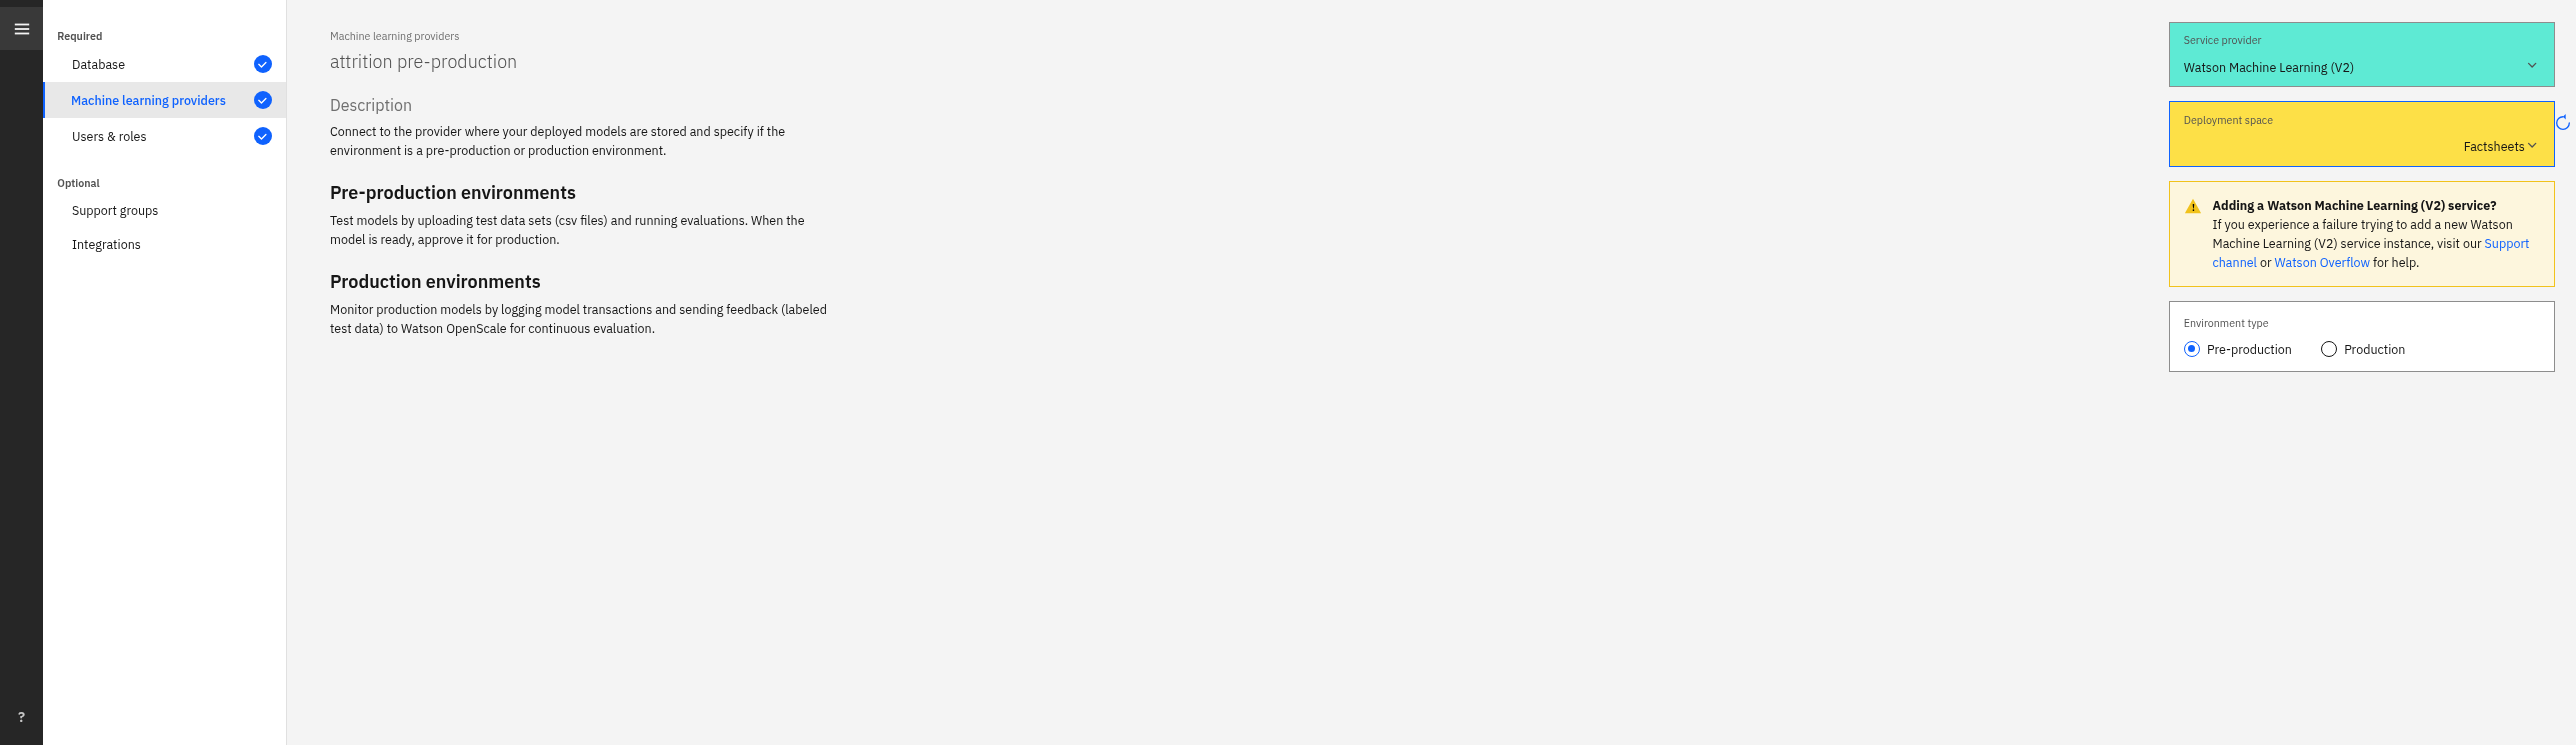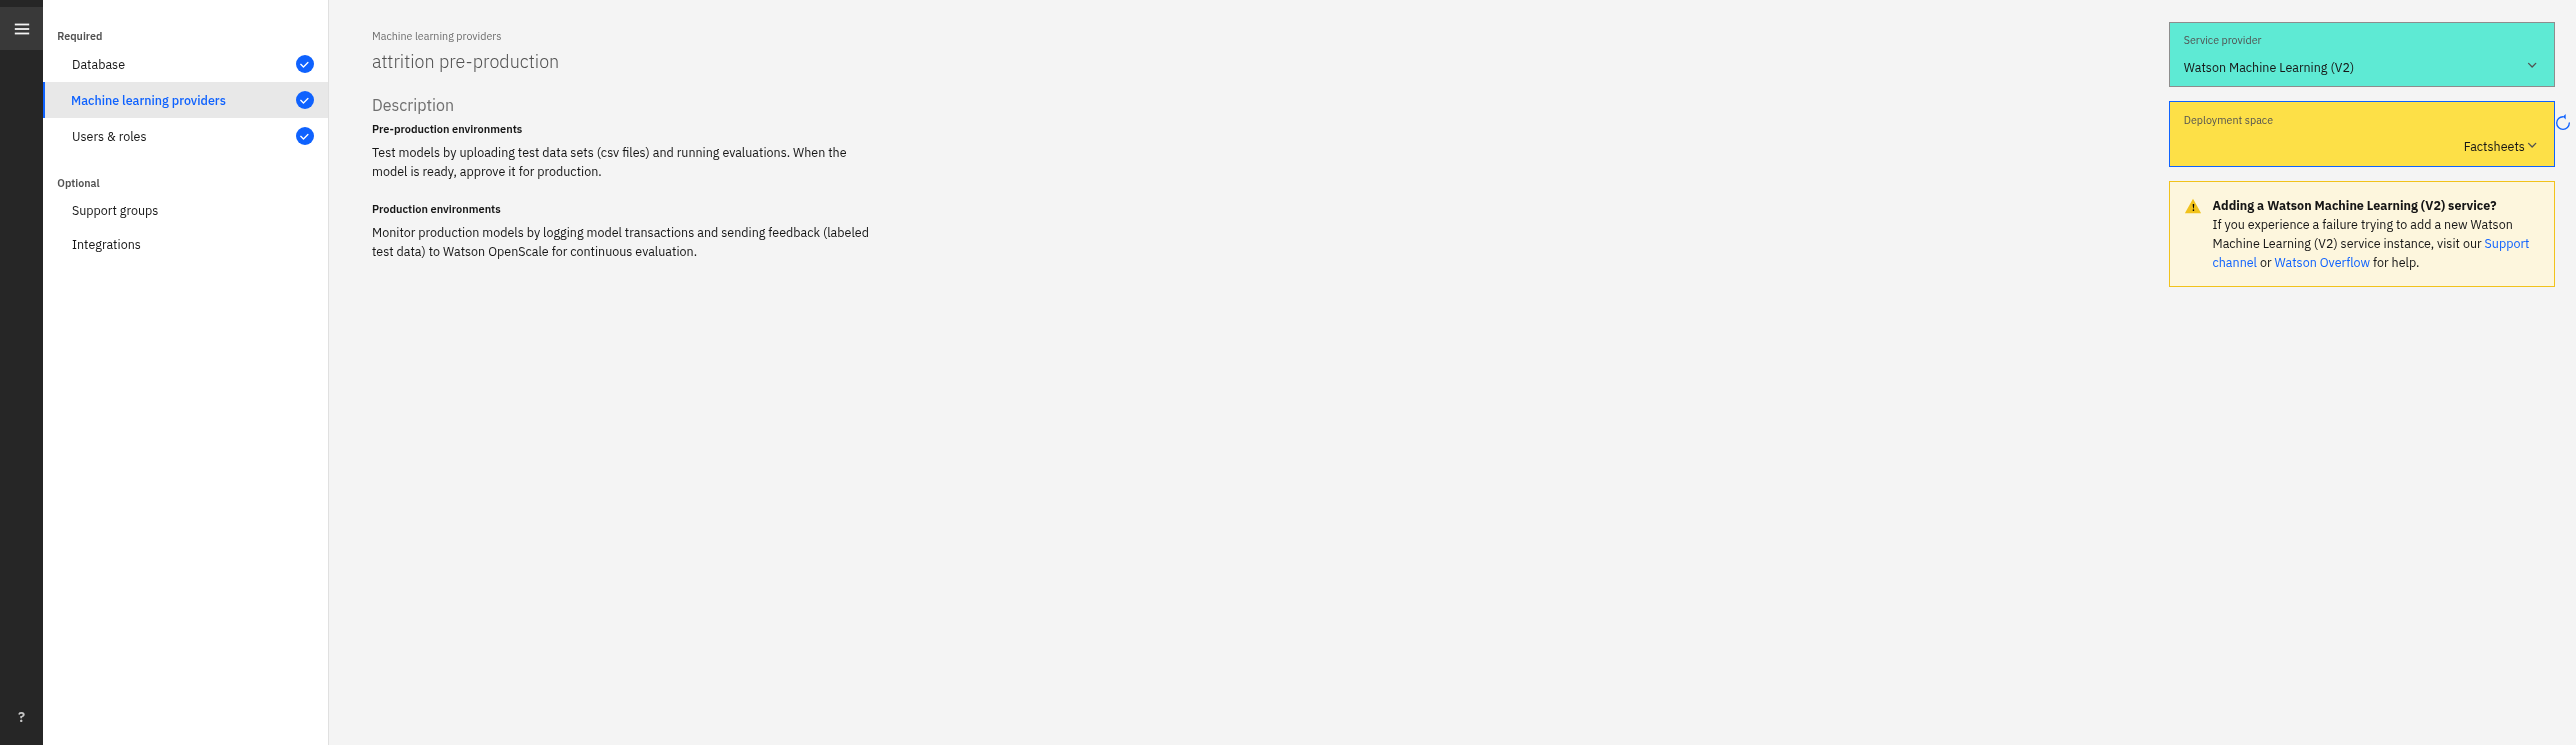--- a/index.html
+++ b/index.html
@@ -36,21 +36,21 @@
       display: flex;
       align-items: center;
       justify-content: center;
       color: #c6c6c6;
       cursor: pointer;
       margin-top: 3.6px;
     }
 
     
     .sidebar {
-      width: 286px;
+      width: 244px;
       background: #ffffff;
       border-right: 0.9px solid #e0e0e0;
       padding: 21.5px 0;
       flex-shrink: 0;
       overflow-y: auto;
     }
     .sidebar-section-label {
       font-size: 10.7px;
       font-weight: 600;
       color: #525252;
@@ -119,21 +119,21 @@
       margin-bottom: 7.2px;
     }
     .description-text {
       font-size: 12.5px;
       color: #161616;
       line-height: 1.5;
       margin-bottom: 21.5px;
       max-width: 519px;
     }
     .section-heading {
-      font-size: 11px;
+      font-size: 18px;
       font-weight: 600;
       color: #161616;
       margin-bottom: 7.2px;
     }
     .section-text {
       font-size: 12.5px;
       color: #161616;
       line-height: 1.5;
       margin-bottom: 21.5px;
       max-width: 501px;
@@ -331,20 +331,21 @@
   <div class="sidebar-item">
     <span>Integrations</span>
   </div>
 </div>
 
 <div class="main-content">
   <div class="breadcrumb">Machine learning providers</div>
   <div class="page-subtitle">attrition pre-production</div>
 
   <div class="description-label">Description</div>
+  <div class="description-text">Connect to the provider where your deployed models are stored and specify if the environment is a pre-production or production environment.</div>
 
   <div class="section-heading">Pre-production environments</div>
   <div class="section-text">Test models by uploading test data sets (csv files) and running evaluations. When the model is ready, approve it for production.</div>
 
   <div class="section-heading">Production environments</div>
   <div class="section-text">Monitor production models by logging model transactions and sending feedback (labeled test data) to Watson OpenScale for continuous evaluation.</div>
 </div>
 
 <div class="right-panel">
 
@@ -385,14 +386,30 @@
         <path d="M10 2L1 18h18L10 2z" fill="#f1c21b"></path>
         <text x="9" y="16" font-size="10" font-weight="bold" fill="#000000">!</text>
       </svg>
     </div>
     <div class="warning-text">
       <strong>Adding a Watson Machine Learning (V2) service?</strong><br>
       <span>If you experience a failure trying to add a new Watson Machine Learning (V2) service instance, visit our </span><a href="#" class="warning-link">Support channel</a><span> or </span><a href="#" class="warning-link">Watson Overflow</a><span> for help.</span>
     </div>
   </div>
 
+  <div class="env-type-box">
+    <div class="env-type-label">Environment type</div>
+    <div class="env-radio-group">
+      <div class="env-radio-item">
+        <div class="radio-outer selected">
+          <div class="radio-inner"></div>
+        </div>
+        <span class="radio-label">Pre-production</span>
+      </div>
+      <div class="env-radio-item">
+        <div class="radio-outer">
+        </div>
+        <span class="radio-label">Production</span>
+      </div>
+    </div>
+  </div>
 </div>
 
 
 </body></html>

